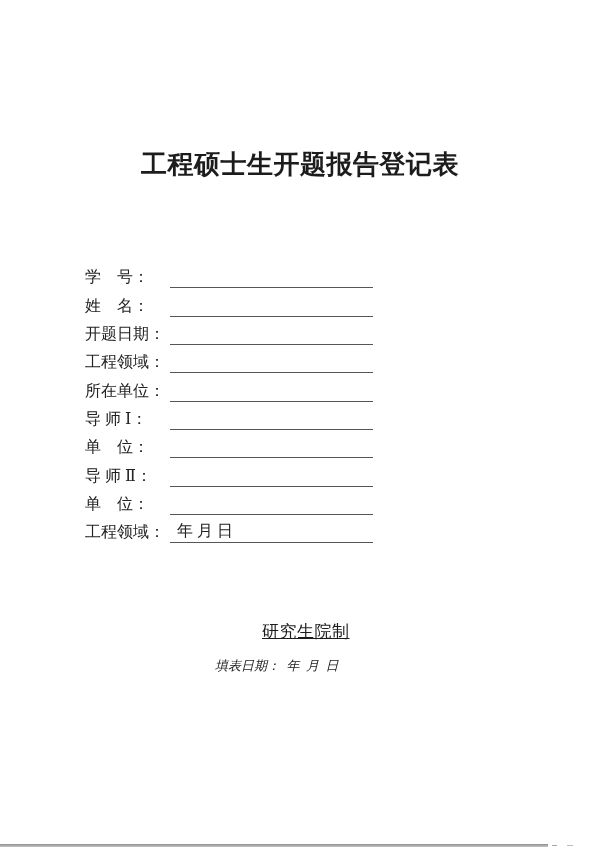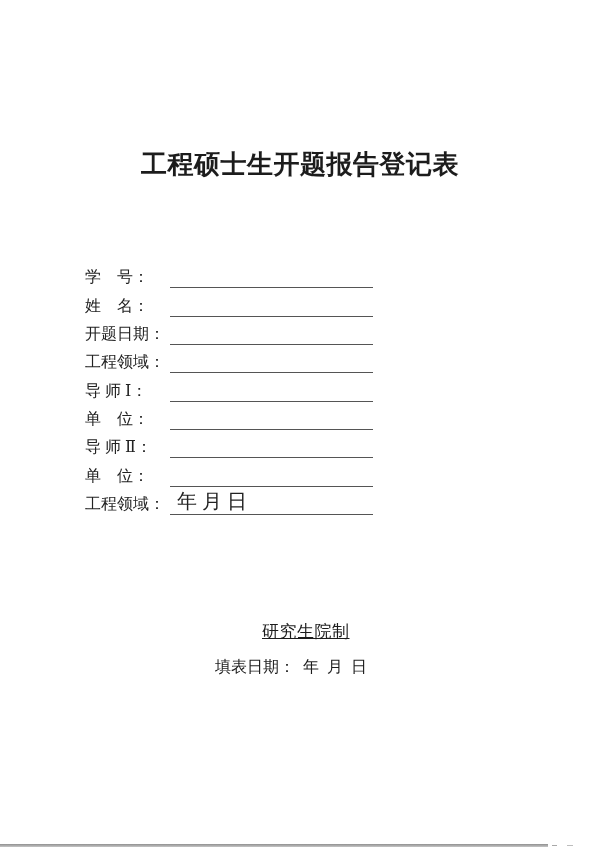--- a/index.html
+++ b/index.html
@@ -14,23 +14,23 @@
   .form{position:absolute;left:85px;top:260px;}
   .row{display:flex;align-items:flex-end;height:28.35px;}
   .lbl{
     display:inline-block;width:85px;font-size:16px;line-height:1;
     padding-bottom:3px;white-space:pre;color:#222;
   }
   .line{
     width:203px;height:24px;border-bottom:1.7px solid #555;
     display:flex;align-items:flex-end;box-sizing:content-box;
   }
-  .val{font-size:20px;line-height:1;padding:0 0 3px 7px;white-space:pre;color:#222;}
+  .val{font-size:16px;line-height:1;padding:0 0 3px 7px;white-space:pre;color:#222;}
   .issuer{position:absolute;left:262px;top:620px;font-size:17px;letter-spacing:.5px;white-space:pre;text-decoration:underline;}
-  .filldate{position:absolute;left:215px;top:657px;font-size:16px;white-space:pre;}
+  .filldate{position:absolute;left:215px;top:657px;font-size:13px;white-space:pre;font-style:italic;}
   .scanline{position:absolute;top:843.5px;left:0;width:548px;height:3px;
     background:linear-gradient(#8f8f8f,#c6c6c6);}
   .scandash1{position:absolute;top:844.5px;left:552px;width:5px;height:1.5px;background:#a8a8a8;}
   .scandash2{position:absolute;top:844.5px;left:567px;width:6px;height:1.5px;background:#bdbdbd;}
 </style>
 </head>
 <body>
 
 <div class="page">
 
@@ -59,20 +59,26 @@
         </span>
     </div>
 
     <div class="row">
       <span class="lbl">工程领域：</span>
       <span class="line">
           <span class="val"></span>
         </span>
     </div>
 
+    <div class="row">
+      <span class="lbl">所在单位：</span>
+      <span class="line">
+          <span class="val"></span>
+        </span>
+    </div>
 
     <div class="row">
       <span class="lbl">导 师 Ⅰ：</span>
       <span class="line">
           <span class="val"></span>
         </span>
     </div>
 
     <div class="row">
       <span class="lbl">单　位：</span>

